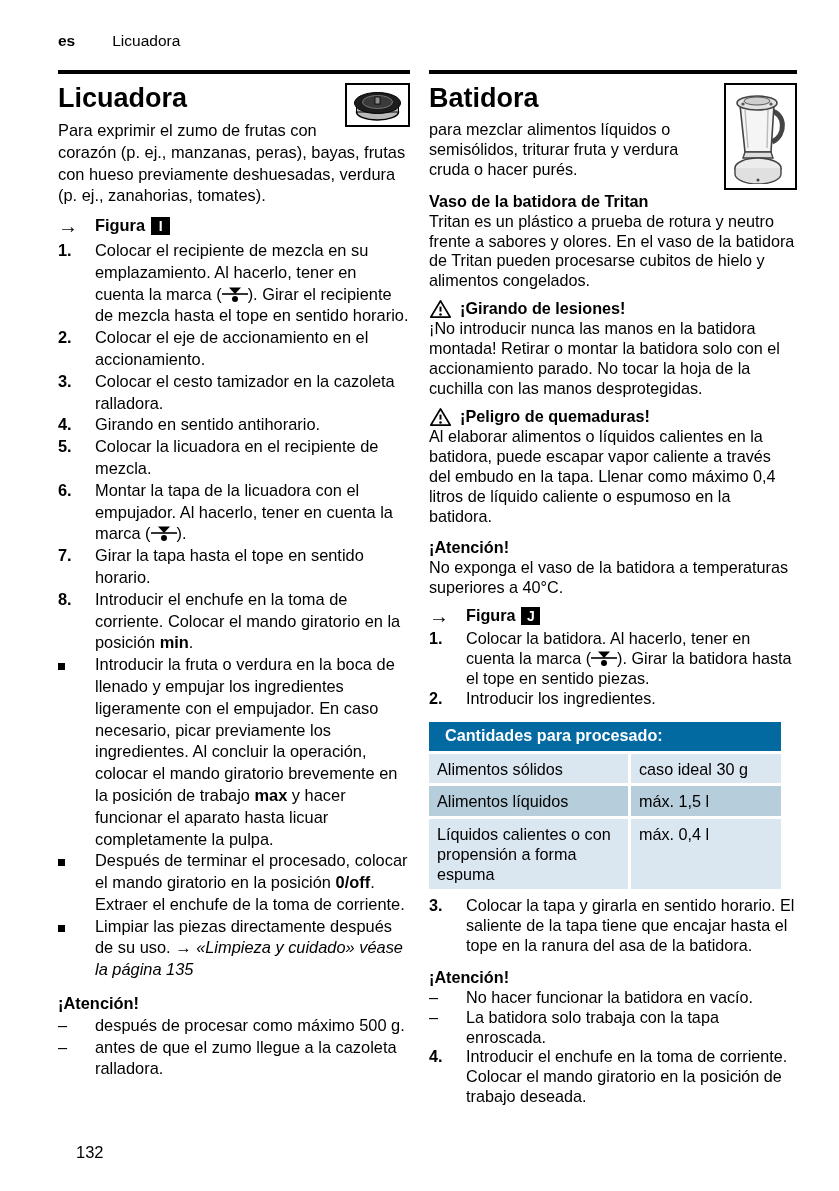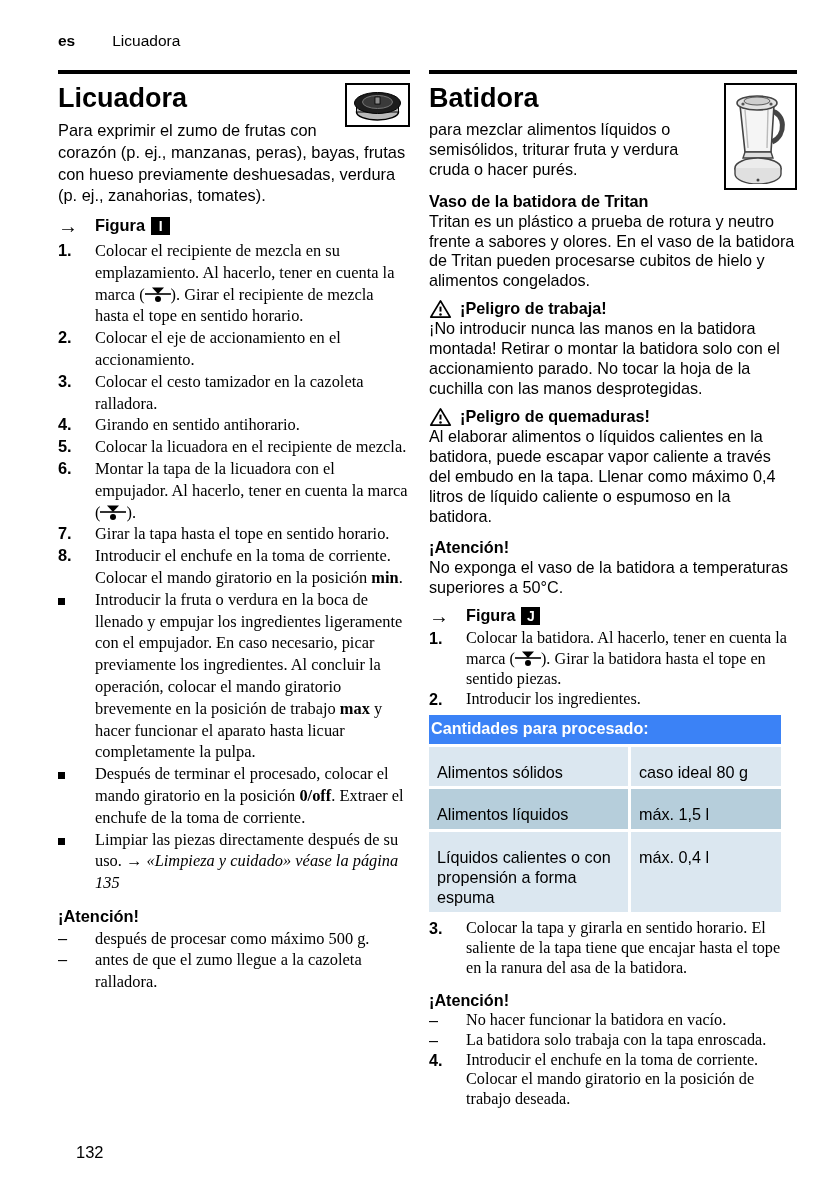--- a/index.html
+++ b/index.html
@@ -22,30 +22,30 @@
   .iconbox.blender{width:69px;height:103px;margin:0 0 6px 10px;}
   .subhead{font-weight:bold;margin:12px 0 0 0;}
   .warnline{display:flex;align-items:center;gap:8px;font-weight:bold;margin:7px 0 0 0;}
   .figline{display:flex;align-items:center;margin:4px 0 3px 0;font-weight:bold;}
   .figline .arrow{width:37px;flex-shrink:0;font-size:20px;line-height:18px;}
   .figbadge{display:inline-block;min-width:13px;padding:0 3px;height:18px;background:#000;color:#fff;
     text-align:center;line-height:18px;font-size:14px;font-weight:bold;margin-left:6px;}
   .row{display:flex;margin:0;}
   .row .num{width:37px;flex-shrink:0;font-weight:bold;}
   .row .dashg{width:37px;flex-shrink:0;font-weight:normal;}
-  .row .body{flex:1;font-family:Liberation Serif, serif;}
+  .row .body{flex:1;}
   .sq{display:inline-block;width:7px;height:7px;background:#000;margin-top:7px;}
   .markico{display:inline-block;vertical-align:-3px;}
   .ital{font-style:italic;}
   .b{font-weight:bold;}
   .refarrow{font-weight:bold;}
   
   .qtable{width:352px;margin:5px 0 7px 0;display:grid;grid-template-columns:199px 1fr;gap:3px;background:#fff;}
-  .qtable .thead{grid-column:1 / -1;background:#3b82f6;color:#fff;font-weight:bold;padding:4px 8px 5px 2px;}
-  .qtable .cell{padding:16px 8px 4px 8px;}
+  .qtable .thead{grid-column:1 / -1;background:#0369a1;color:#fff;font-weight:bold;padding:4px 8px 5px 16px;margin-top:8px;}
+  .qtable .cell{padding:6px 8px 4px 8px;}
   .qtable .light{background:#dbe7f0;}
   .qtable .dark{background:#b6cedb;}
   .pagenum{position:absolute;left:76px;top:1143px;font-size:16.5px;}
 </style>
 </head>
 <body>
 
 <div class="pagehead">
   <span class="lang">es</span><span class="crumb">Licuadora</span>
 </div>
@@ -164,36 +164,36 @@
 
   <div class="subhead">Vaso de la batidora de Tritan</div>
   <p>Tritan es un plástico a prueba de rotura y neutro frente a sabores y olores. En el vaso de la batidora de Tritan pueden procesarse cubitos de hielo y alimentos congelados.</p>
 
   <div class="warnline">
     <svg width="23" height="20" viewBox="0 0 24 21">
       <path d="M12 2 L22.2 19 L1.8 19 Z" fill="none" stroke="#000" stroke-width="1.9" stroke-linejoin="round"></path>
       <line x1="12" y1="8" x2="12" y2="13.2" stroke="#000" stroke-width="2.1"></line>
       <circle cx="12" cy="16.3" r="1.35" fill="#000"></circle>
     </svg>
-    <span>¡Peligro de trabaja!</span>
+    <span>¡Girando de lesiones!</span>
   </div>
   <p>¡No introducir nunca las manos en la batidora montada! Retirar o montar la batidora solo con el accionamiento parado. No tocar la hoja de la cuchilla con las manos desprotegidas.</p>
 
   <div class="warnline">
     <svg width="23" height="20" viewBox="0 0 24 21">
       <path d="M12 2 L22.2 19 L1.8 19 Z" fill="none" stroke="#000" stroke-width="1.9" stroke-linejoin="round"></path>
       <line x1="12" y1="8" x2="12" y2="13.2" stroke="#000" stroke-width="2.1"></line>
       <circle cx="12" cy="16.3" r="1.35" fill="#000"></circle>
     </svg>
     <span>¡Peligro de quemaduras!</span>
   </div>
   <p>Al elaborar alimentos o líquidos calientes en la batidora, puede escapar vapor caliente a través del embudo en la tapa. Llenar como máximo 0,4 litros de líquido caliente o espumoso en la batidora.</p>
 
   <div class="subhead">¡Atención!</div>
-  <p>No exponga el vaso de la batidora a temperaturas superiores a 50°C.</p>
+  <p>No exponga el vaso de la batidora a temperaturas superiores a 40°C.</p>
 
   <div class="figline">
     <span class="arrow">→</span>
     <span>Figura</span>
     <span class="figbadge">J</span>
   </div>
 
   <div class="row">
     <span class="num">1.</span>
     <span class="body"><span>Colocar la batidora. Al hacerlo, tener en cuenta la marca (</span><svg class="markico" width="26" height="18" viewBox="0 0 26 18">
@@ -203,21 +203,21 @@
         </svg><span>). Girar la batidora hasta el tope en sentido piezas.</span></span>
   </div>
   <div class="row">
     <span class="num">2.</span>
     <span class="body">Introducir los ingredientes.</span>
   </div>
 
   <div class="qtable">
     <div class="thead">Cantidades para procesado:</div>
     <div class="cell light">Alimentos sólidos</div>
-    <div class="cell light">caso ideal 80 g</div>
+    <div class="cell light">caso ideal 30 g</div>
     <div class="cell dark">Alimentos líquidos</div>
     <div class="cell dark">máx. 1,5 l</div>
     <div class="cell light">Líquidos calientes o con propensión a forma espuma</div>
     <div class="cell light">máx. 0,4 l</div>
   </div>
 
   <div class="row">
     <span class="num">3.</span>
     <span class="body">Colocar la tapa y girarla en sentido horario. El saliente de la tapa tiene que encajar hasta el tope en la ranura del asa de la batidora.</span>
   </div>

